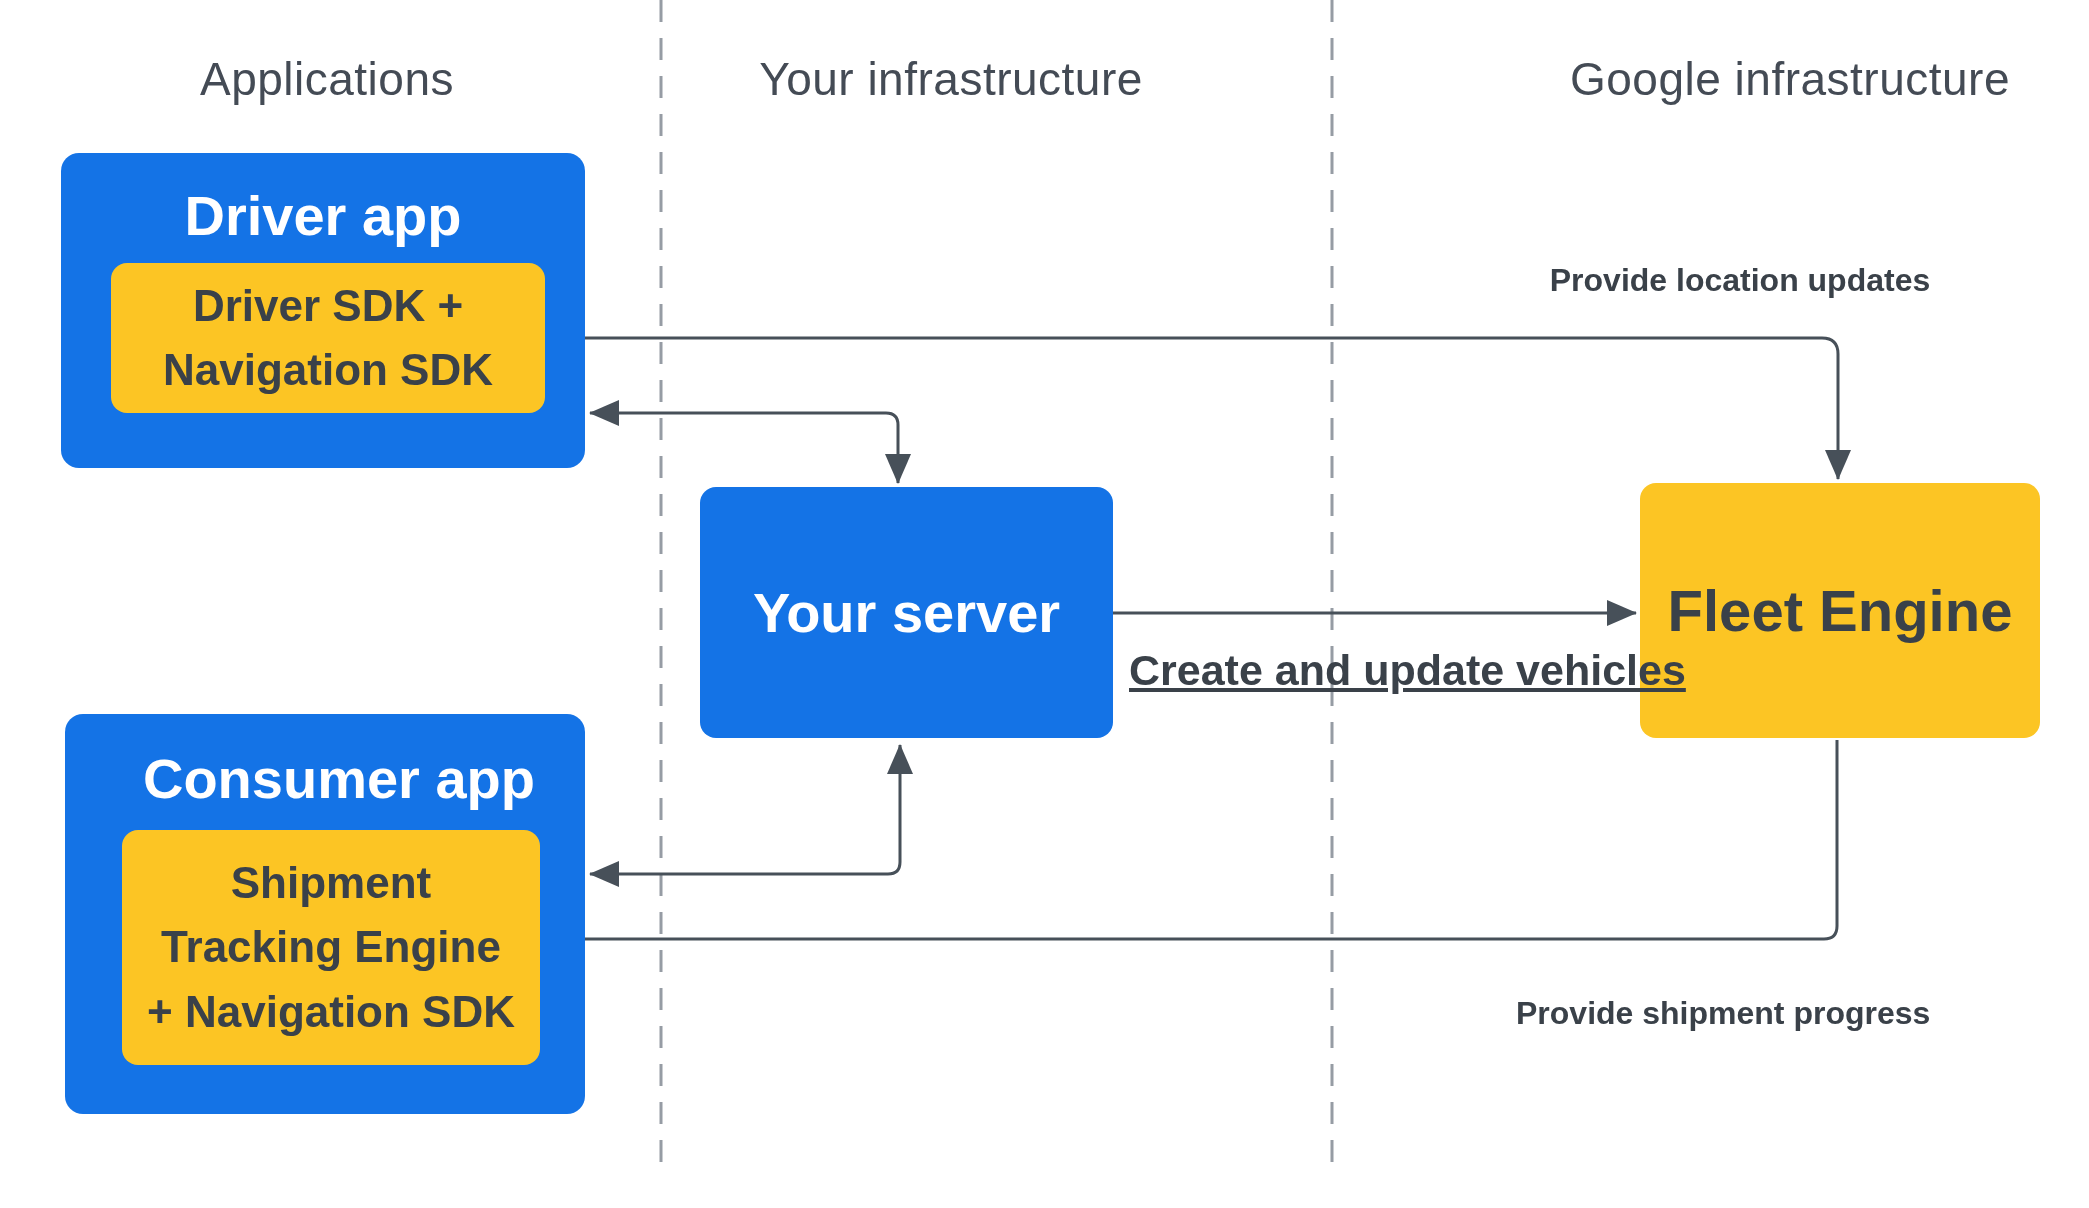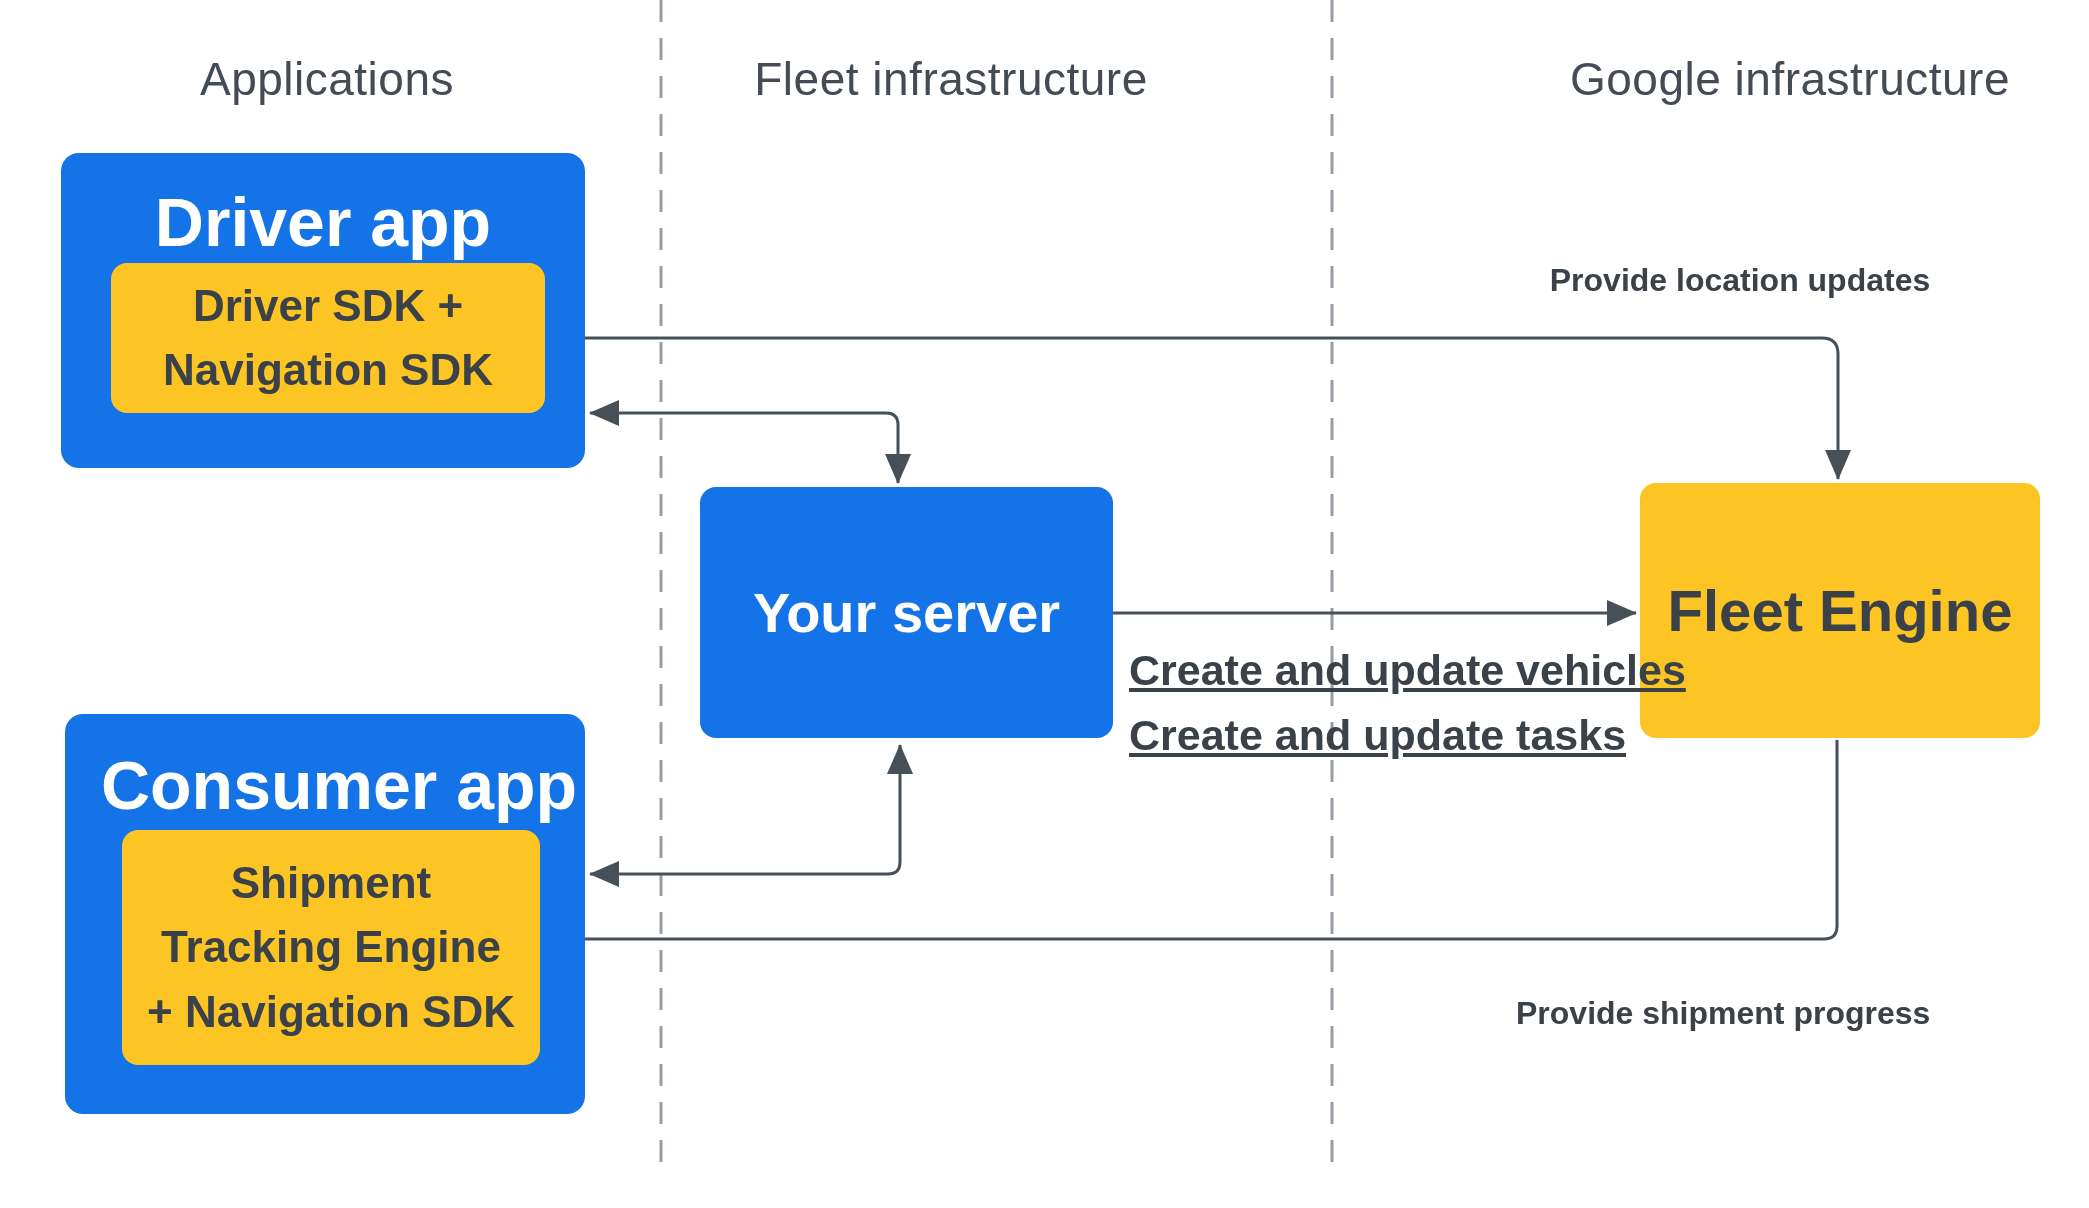--- a/index.html
+++ b/index.html
@@ -24,21 +24,21 @@
   .col-header{
     position:absolute;top:52px;width:520px;
     font-size:46px;font-weight:400;color:var(--header-text);
     text-align:center;letter-spacing:0.5px;
   }
   .box{position:absolute;border-radius:18px;}
   .box.blue{background:var(--blue);}
   .box.yellow{background:var(--yellow);border-radius:16px;}
   .app-title{
     width:100%;text-align:center;
-    color:var(--white-text);font-weight:700;font-size:68px;
+    color:var(--white-text);font-weight:700;font-size:56px;
   }
   .center-title{
     position:absolute;inset:0;display:flex;align-items:center;justify-content:center;
     font-weight:700;
     border-radius:18px;
   }
   .sdk-text{
     position:absolute;inset:0;display:flex;flex-direction:column;
     align-items:center;justify-content:center;
     color:var(--dark-text);font-weight:700;font-size:44px;line-height:1.46;
@@ -70,21 +70,21 @@
     <path d="M 590,413 H 886 Q 898,413 898,425 V 483" fill="none" stroke="#475059" stroke-width="3" marker-start="url(#arrowhead)" marker-end="url(#arrowhead)"></path>
 
     <path d="M 1113,613 H 1636" fill="none" stroke="#475059" stroke-width="3" marker-end="url(#arrowhead)"></path>
 
     <path d="M 590,874 H 888 Q 900,874 900,862 V 745" fill="none" stroke="#475059" stroke-width="3" marker-start="url(#arrowhead)" marker-end="url(#arrowhead)"></path>
 
     <path d="M 1837,740 V 926 Q 1837,939 1824,939 H 545" fill="none" stroke="#475059" stroke-width="3" marker-end="url(#arrowhead)"></path>
   </svg>
 
   <div class="col-header" style="left:67px;">Applications</div>
-  <div class="col-header" style="left:691px;">Fleet infrastructure</div>
+  <div class="col-header" style="left:691px;">Your infrastructure</div>
   <div class="col-header" style="left:1530px;">Google infrastructure</div>
 
   <div class="box blue" style="left:61px;top:153px;width:524px;height:315px;">
     <div class="app-title" style="margin-top:30px;">Driver app</div>
     <div class="box yellow" style="left:50px;top:110px;width:434px;height:150px;">
       <div class="sdk-text">
         <span>Driver SDK +</span>
         <span>Navigation SDK</span>
       </div>
     </div>
@@ -106,18 +106,17 @@
         <span>Tracking Engine</span>
         <span>+ Navigation SDK</span>
       </div>
     </div>
   </div>
 
   <div class="flow-label centered" style="left:1540px;top:262px;width:400px;">Provide location updates</div>
 
   <div class="flow-label" style="left:1129px;top:638px;font-size:43px;line-height:1.5;text-decoration:underline;">
     <div>Create and update vehicles</div>
-    <div>Create and update tasks</div>
   </div>
 
   <div class="flow-label centered" style="left:1516px;top:995px;width:400px;">Provide shipment progress</div>
 
 </div>
 
 </body></html>

